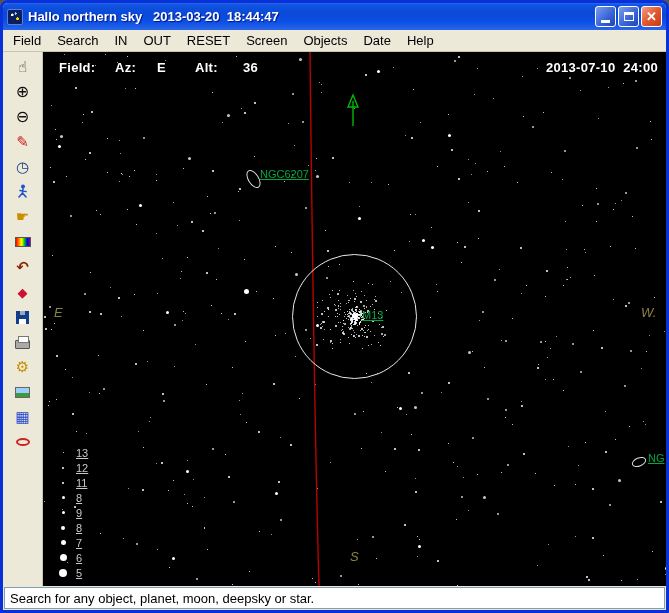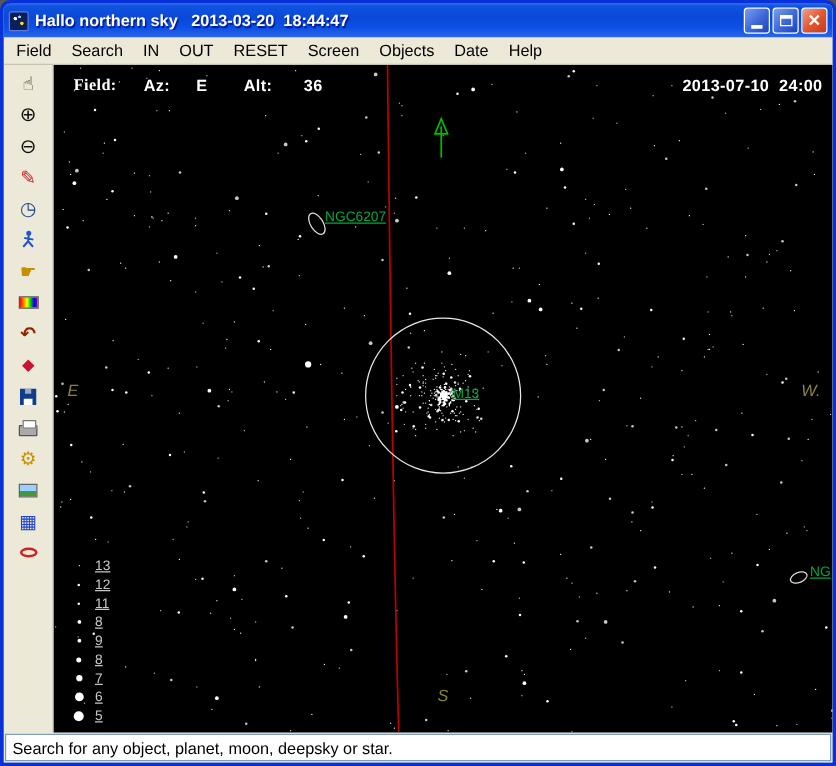--- a/index.html
+++ b/index.html
@@ -80,21 +80,21 @@
   #starfield{position:absolute;inset:0;}
   .star{position:absolute;border-radius:50%;}
   .overlay-svg{position:absolute;inset:0;width:100%;height:100%;}
   .info-line{
     position:absolute;left:0;right:0;display:flex;align-items:center;
     color:#ffffff;font-size:13px;font-weight:600;white-space:pre;
     padding:0 8px 0 16px;letter-spacing:0.3px;z-index:5;
   }
   .info-line span{white-space:pre;}
   .line1{top:8px;} .line2{top:34px;} .line3{top:60px;}
-  .w56{width:56px;font-family:Liberation Serif, serif;} .w148{width:148px;} .w42{width:42px;} .w38{width:38px;} .w48{width:48px;}
+  .w56{width:56px;} .w148{width:148px;} .w42{width:42px;} .w38{width:38px;} .w48{width:48px;}
   .w79{width:79px;} .w105{width:105px;} .w74{width:74px;} .w108{width:108px;}
   .dt{margin-left:auto;}
   .sky-label{position:absolute;font-size:11px;z-index:6;font-family:"Liberation Sans",sans-serif;}
   .obj-label{color:#00a843;text-decoration:underline;cursor:pointer;}
   .dir-label{color:#8a8440;font-size:13px;font-style:italic;}
   .maglegend{position:absolute;left:14px;bottom:6px;z-index:6;}
   .magrow{display:flex;align-items:center;height:15px;gap:7px;}
   .magdot-c{width:12px;display:flex;justify-content:center;align-items:center;}
   .magdot{background:#fff;border-radius:50%;}
   .d13{width:1px;height:1px;} .d12{width:2px;height:2px;} .d11{width:2px;height:2px;}

